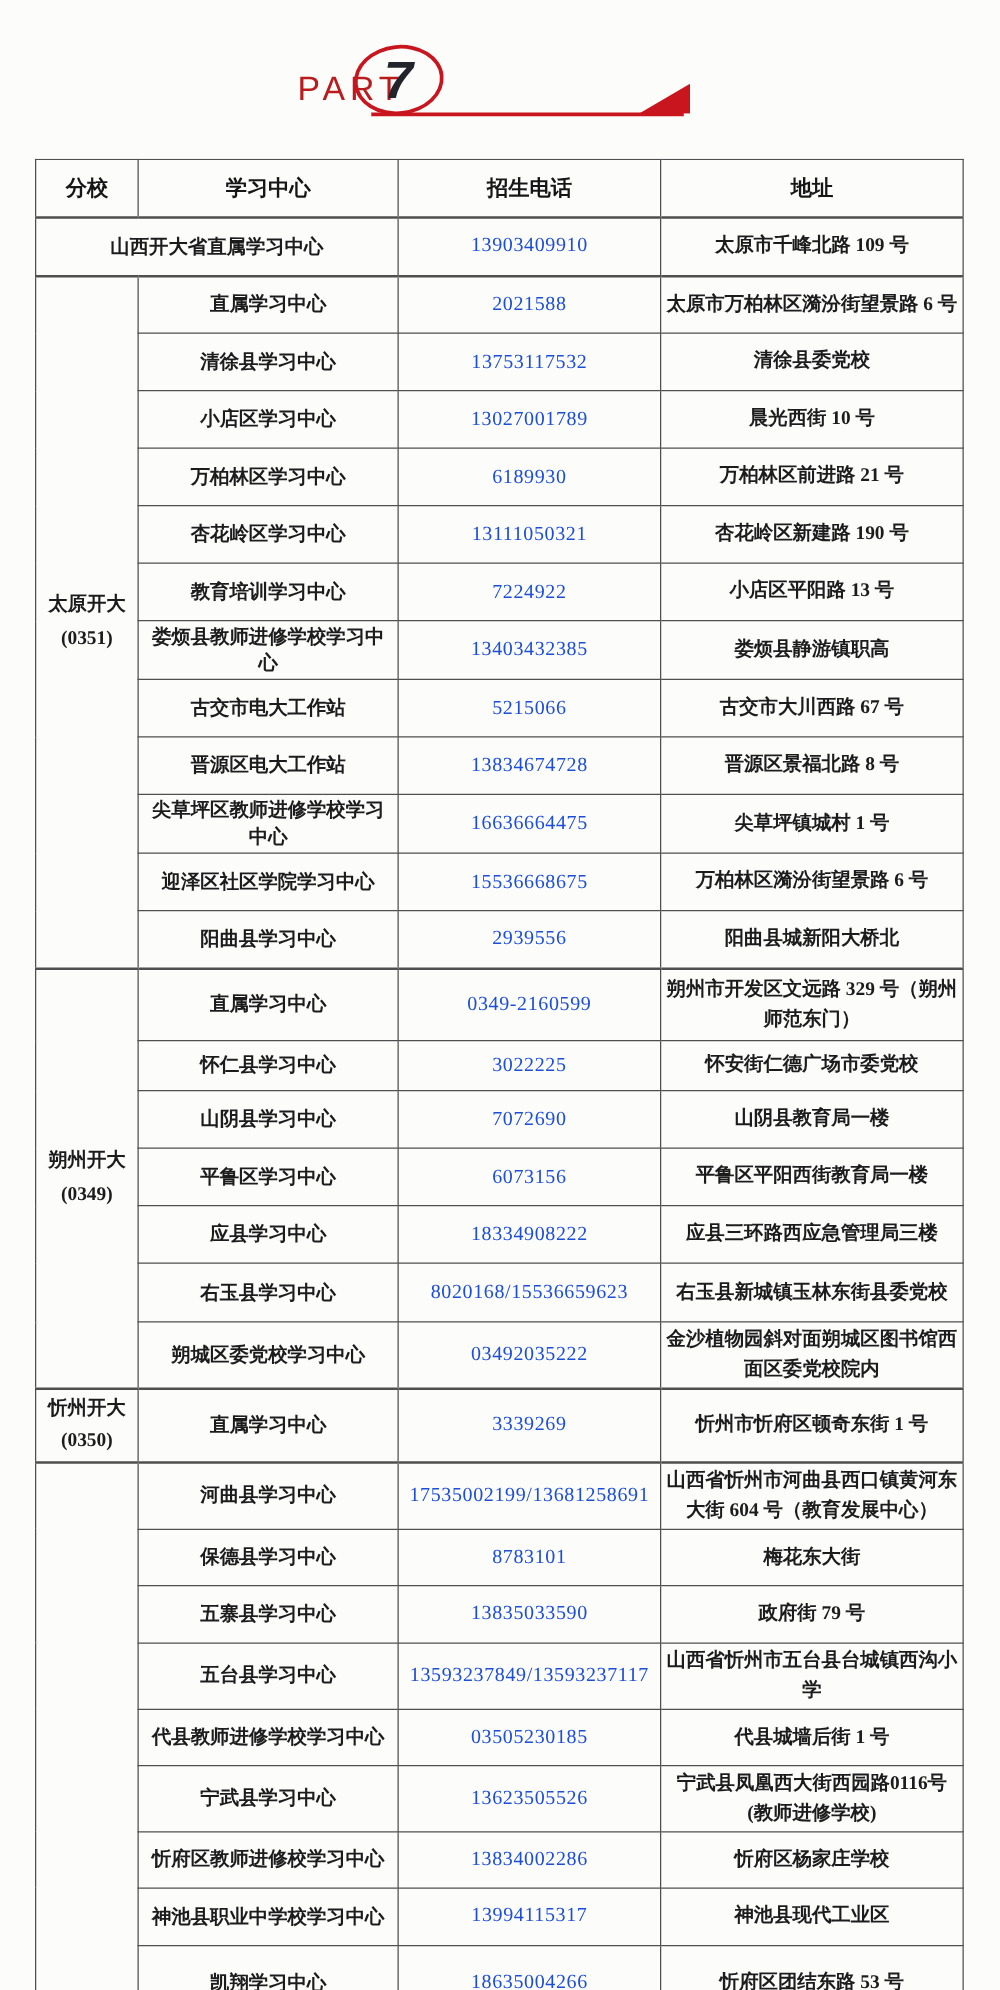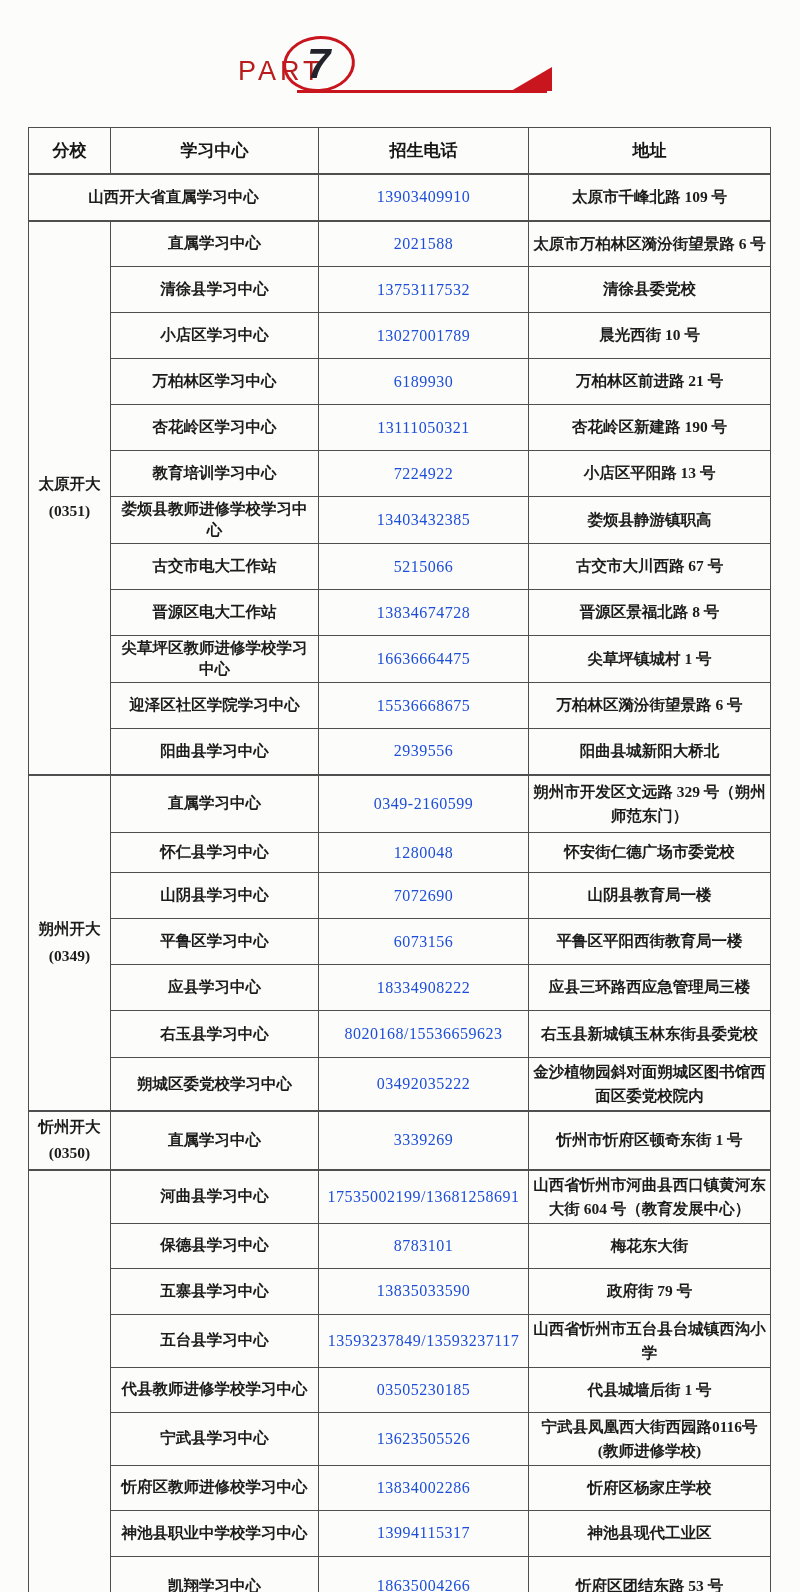--- a/index.html
+++ b/index.html
@@ -165,21 +165,21 @@
           <td class="address">阳曲县城新阳大桥北</td>
         </tr>
         <tr class="group-start" style="height: 58px;">
           <td class="branch" rowspan="7"><span>朔州开大</span><br><span>(0349)</span></td>
           <td class="center-name">直属学习中心</td>
           <td class="phone">0349-2160599</td>
           <td class="address">朔州市开发区文远路 329 号（朔州师范东门）</td>
         </tr>
         <tr style="height: 40px;">
           <td class="center-name">怀仁县学习中心</td>
-          <td class="phone">1280048</td>
+          <td class="phone">3022225</td>
           <td class="address">怀安街仁德广场市委党校</td>
         </tr>
         <tr style="height: 46px;">
           <td class="center-name">山阴县学习中心</td>
           <td class="phone">7072690</td>
           <td class="address">山阴县教育局一楼</td>
         </tr>
         <tr style="height: 46px;">
           <td class="center-name">平鲁区学习中心</td>
           <td class="phone">6073156</td>

